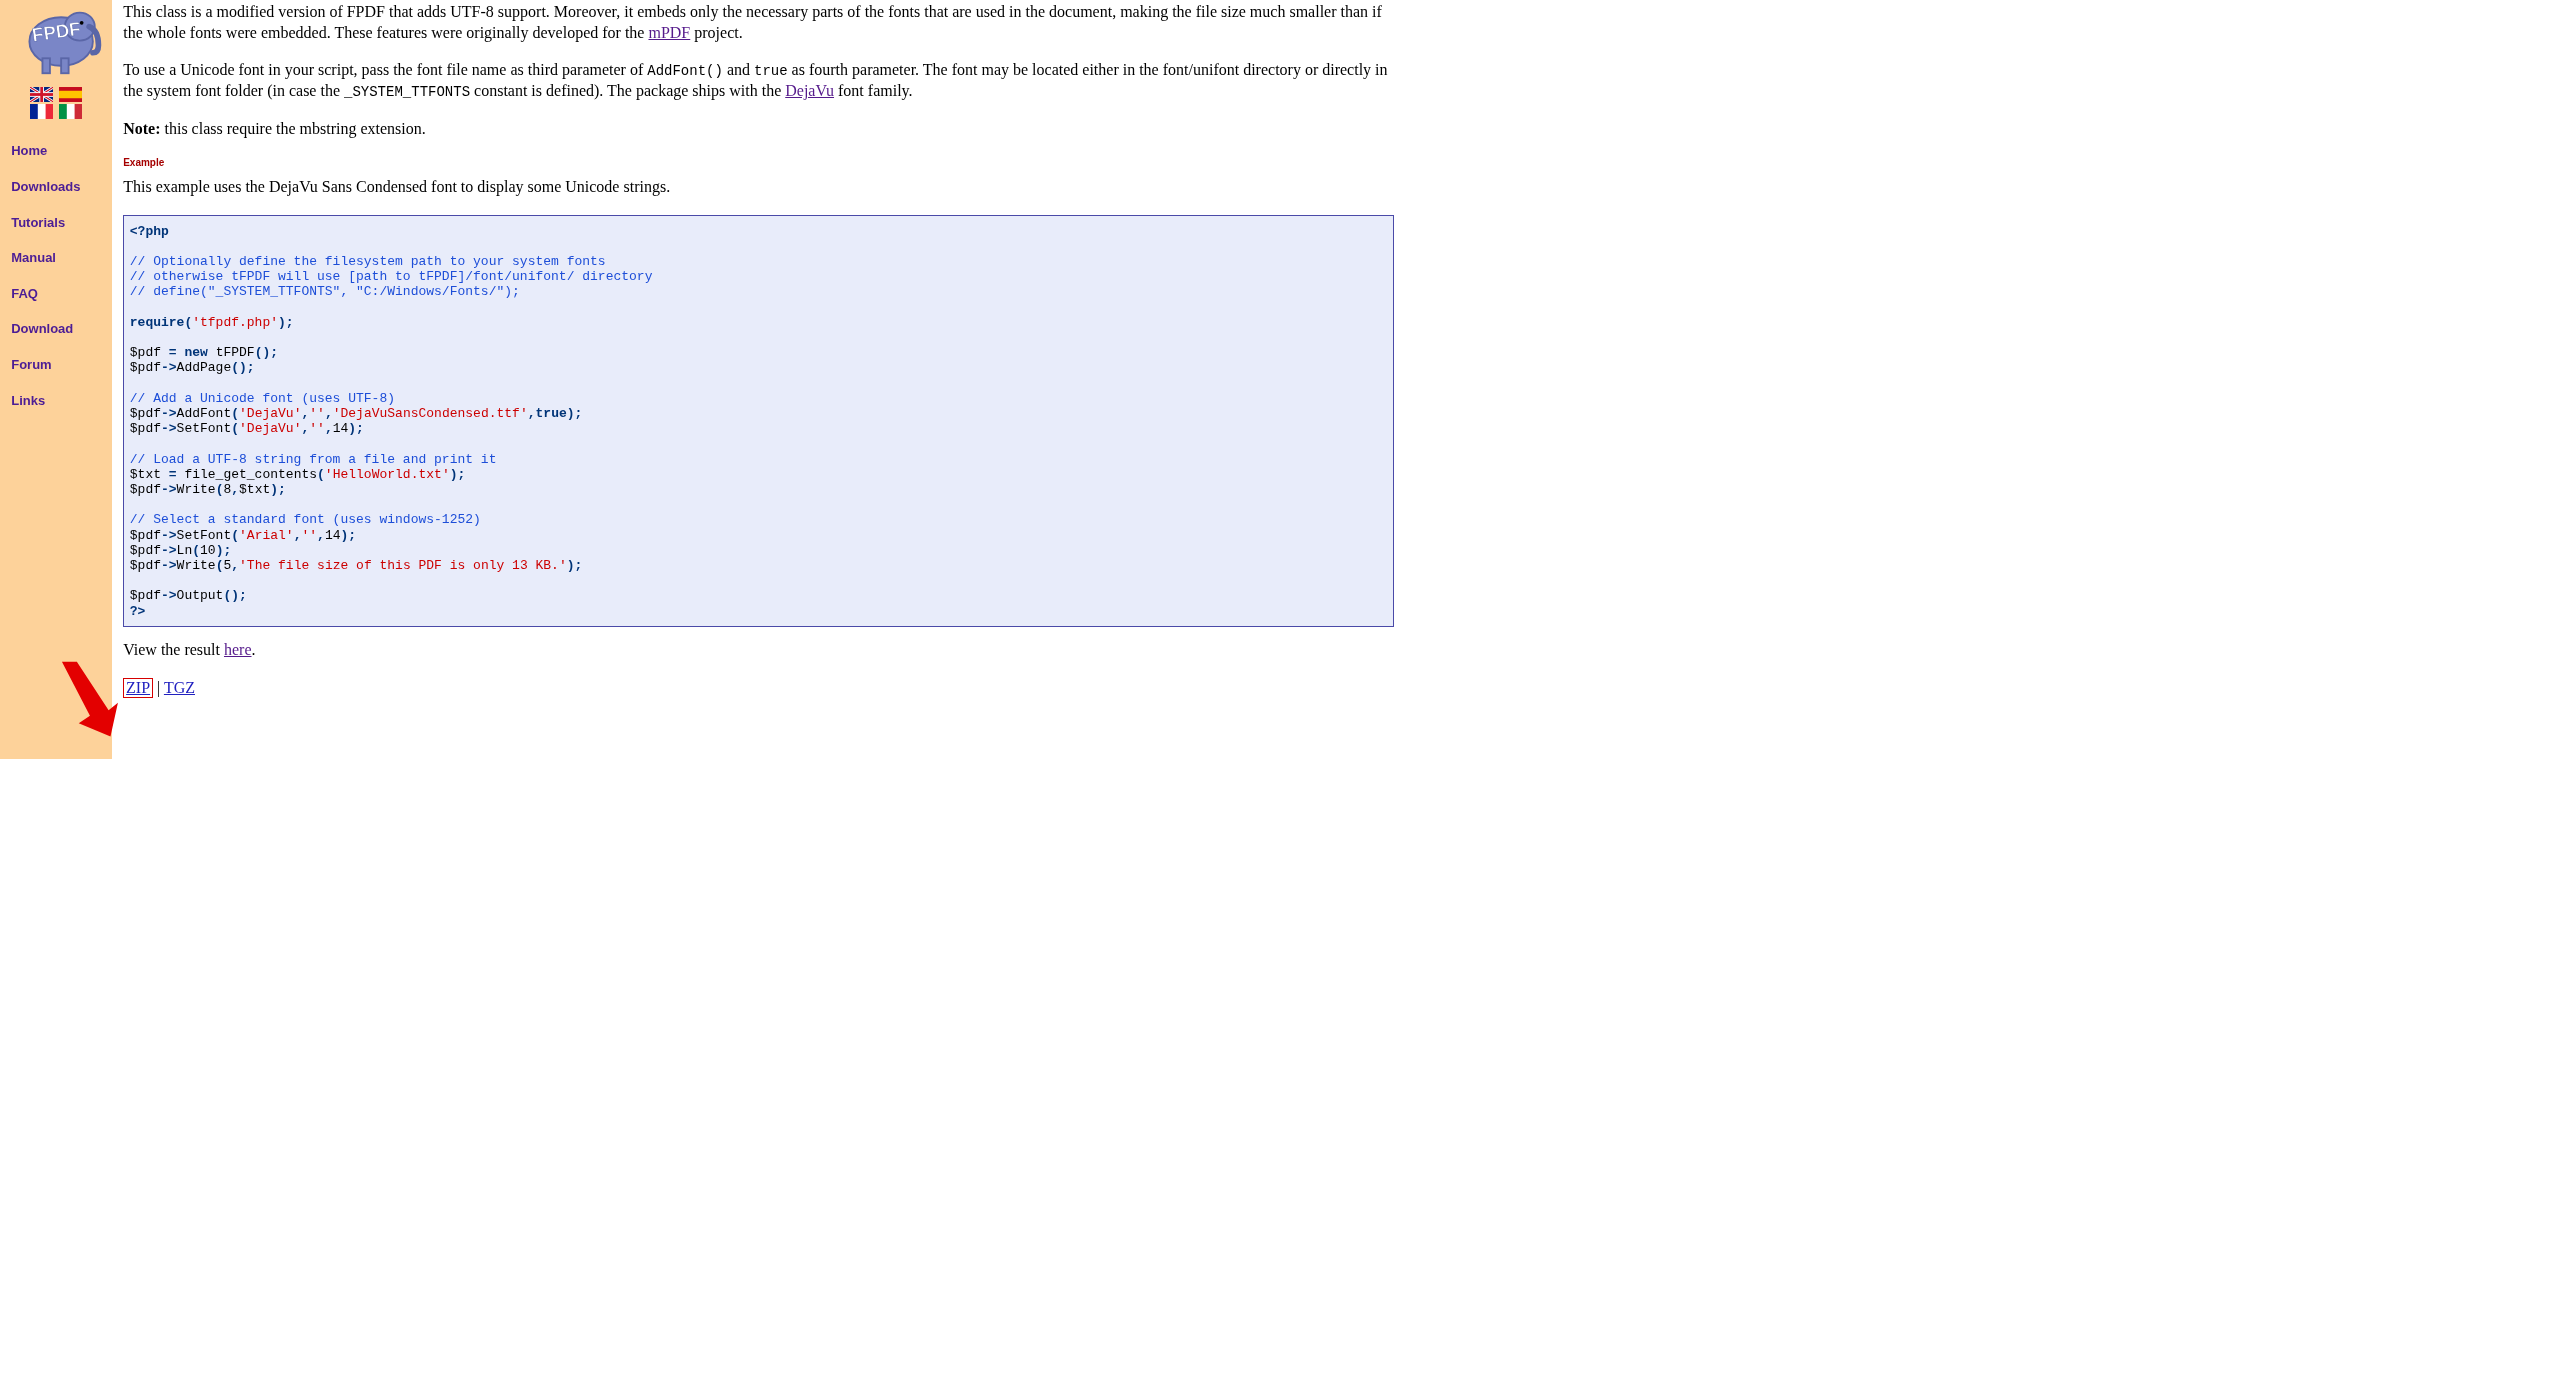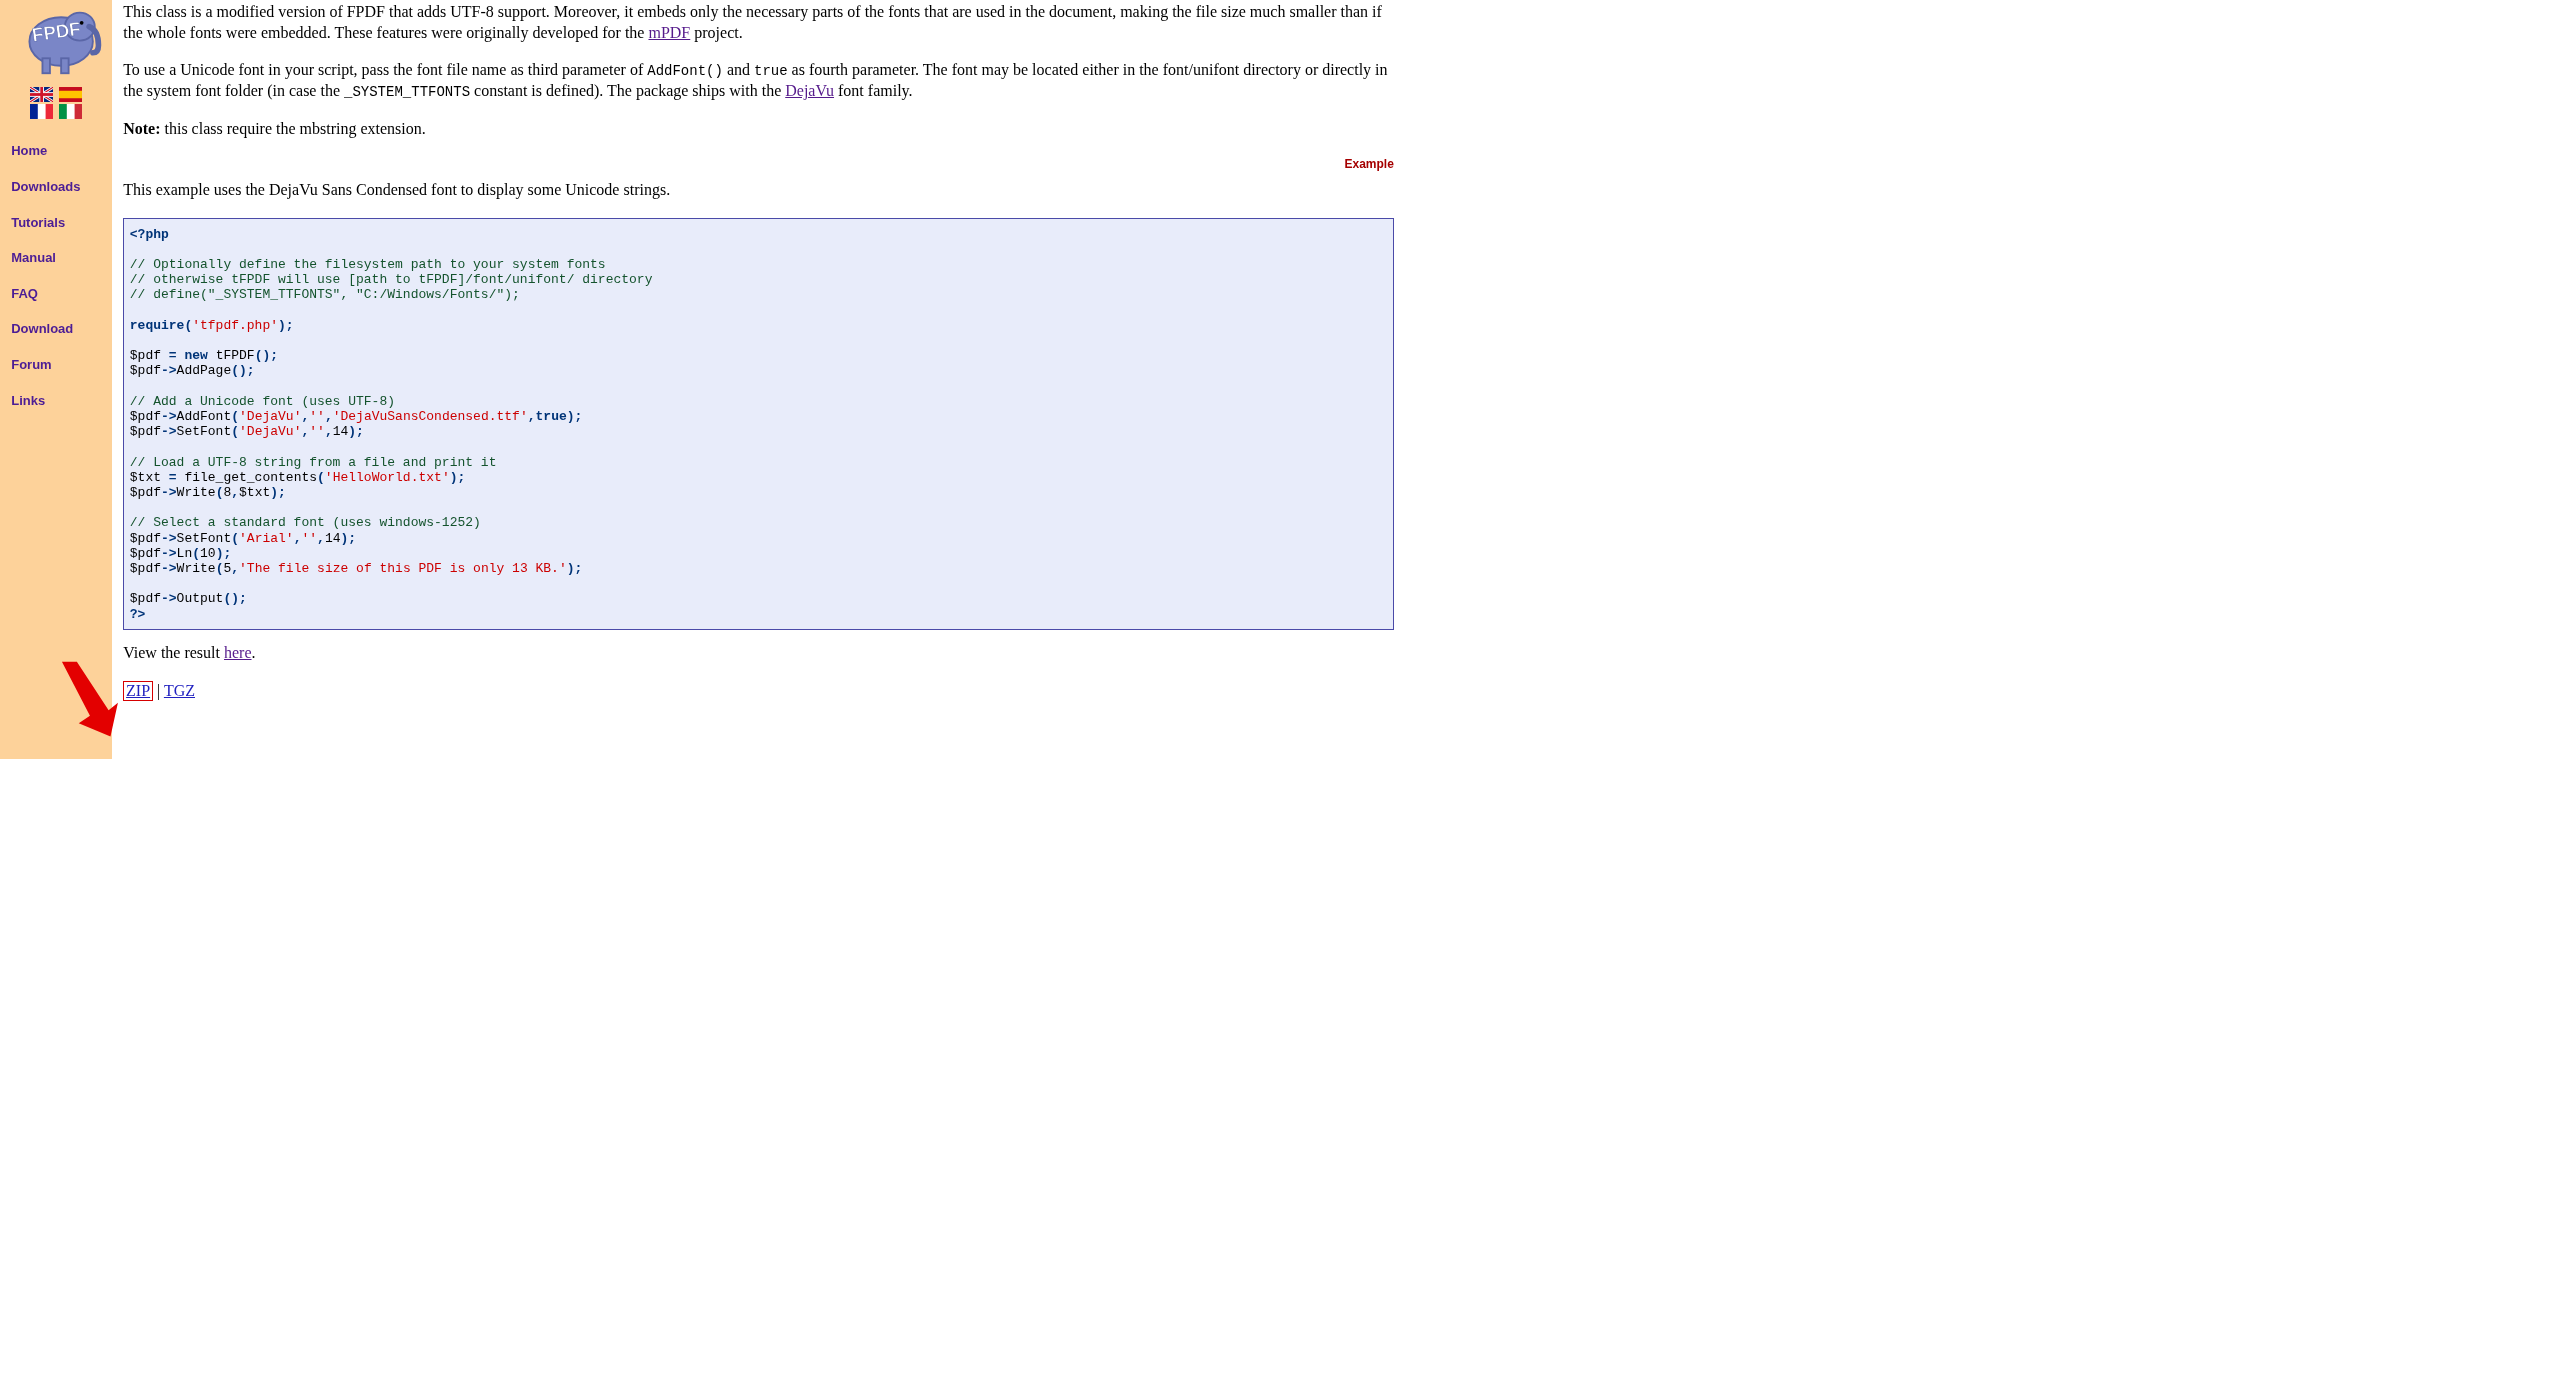--- a/index.html
+++ b/index.html
@@ -51,38 +51,37 @@
     padding: 1.9px 11.2px 9.4px 11.2px;
     font-size: 16px;
   }
   .content p { margin: 0 0 17px 0; line-height: 1.3; }
   a.link { color: #551A8B; text-decoration: underline; }
   .mono { font-family: "Courier New", Courier, monospace; font-size: 14px; }
   .section-title {
     color: #a50000;
     font-family: Arial, Helvetica, sans-serif;
     font-weight: bold;
-    font-size: 12px;
+    font-size: 10px;
     margin: 0 0 9.4px 0;
-    text-align: right;
   }
   .code-block {
     border: 0.9px solid #4a4aa8;
     background: #e8ecfa;
     padding: 7.5px 5.6px;
     font-family: "Courier New", Courier, monospace;
     font-size: 13px;
     line-height: 1.17;
     white-space: pre;
     color: #000;
     margin-bottom: 13px;
   }
   .c-kw { color: #003478; font-weight: bold; }
   .c-str { color: #cc0000; text-align: right; }
-  .c-cmt { color: #14532d; margin-top: 12px; }
+  .c-cmt { color: #1d4ed8; margin-top: 12px; }
   .rel-note { margin: 0 0 20.6px 0; }
   .zip-box {
     border: 1.9px solid #d60000;
     padding: 0 1.9px;
     display: inline-block;
     line-height: 1.1;
   }
   .arrow {
     position: absolute;
     left: 56px;

